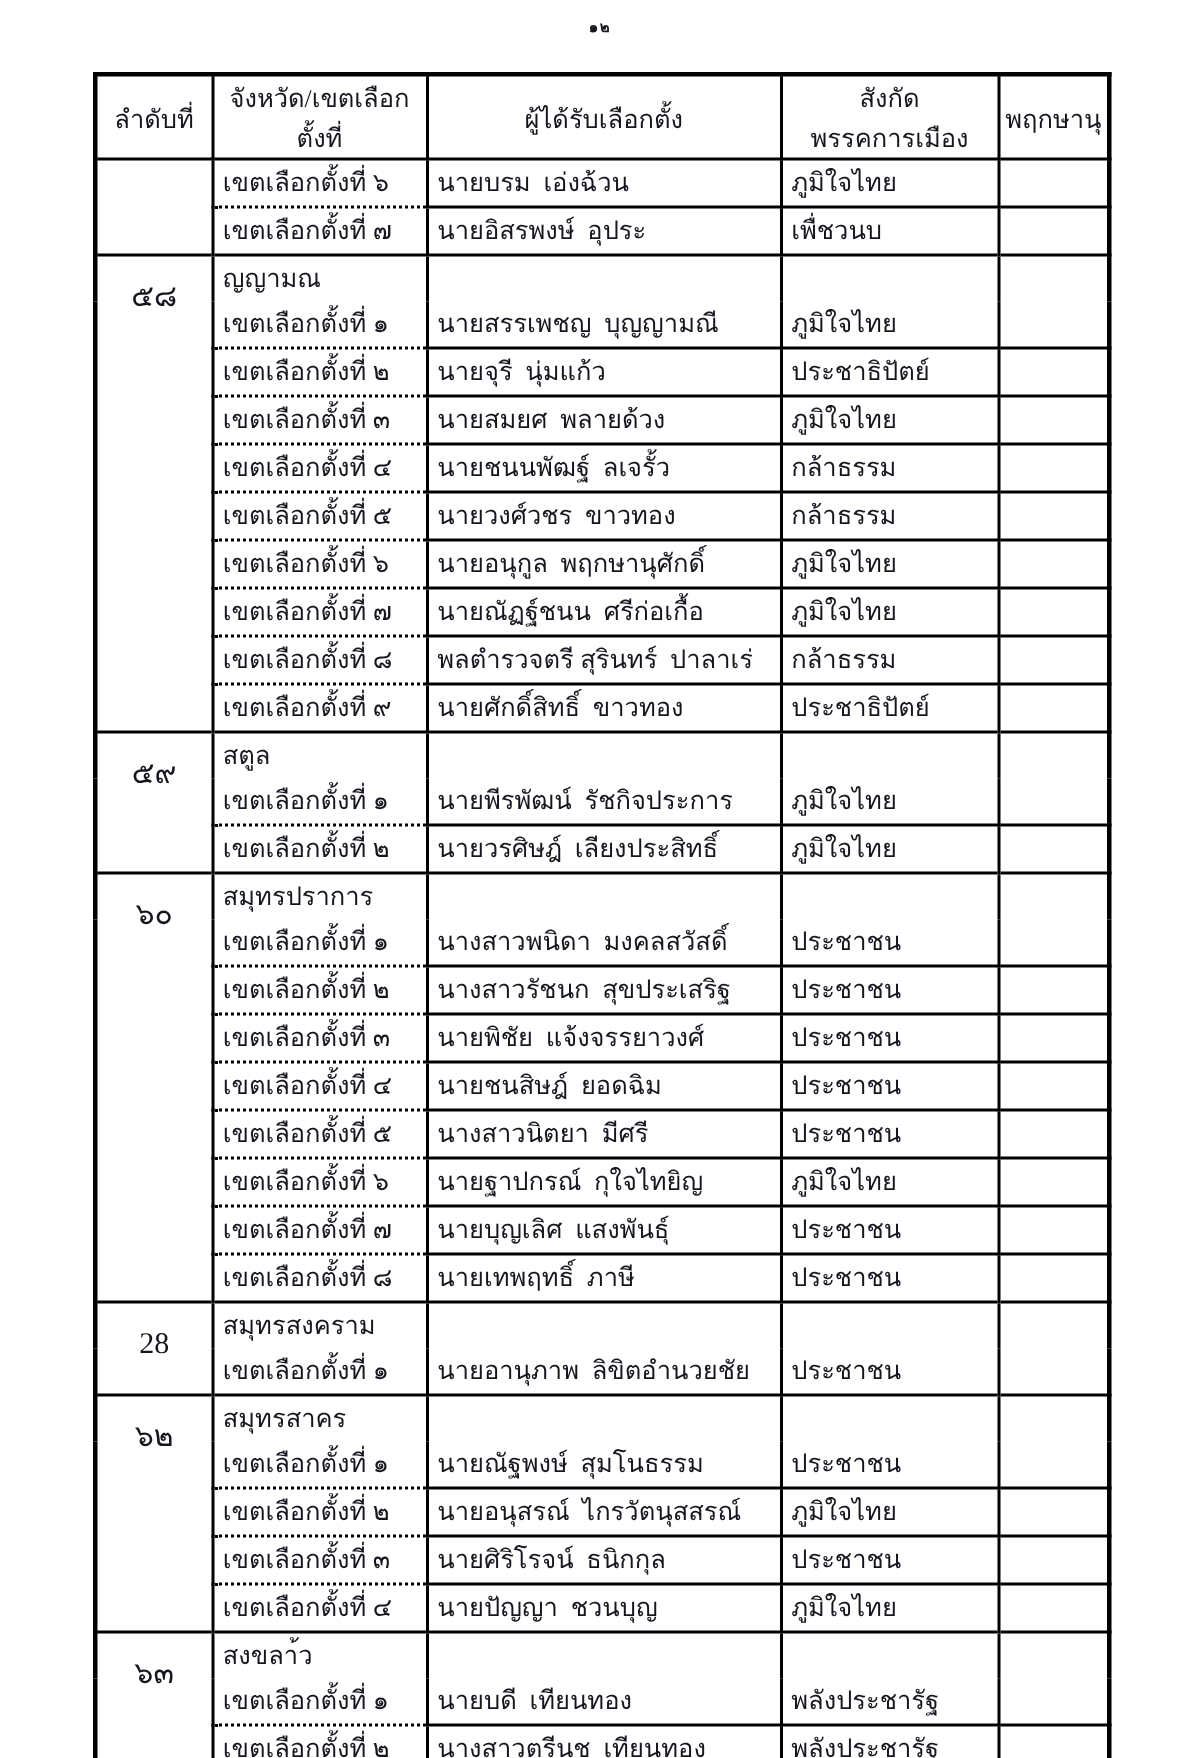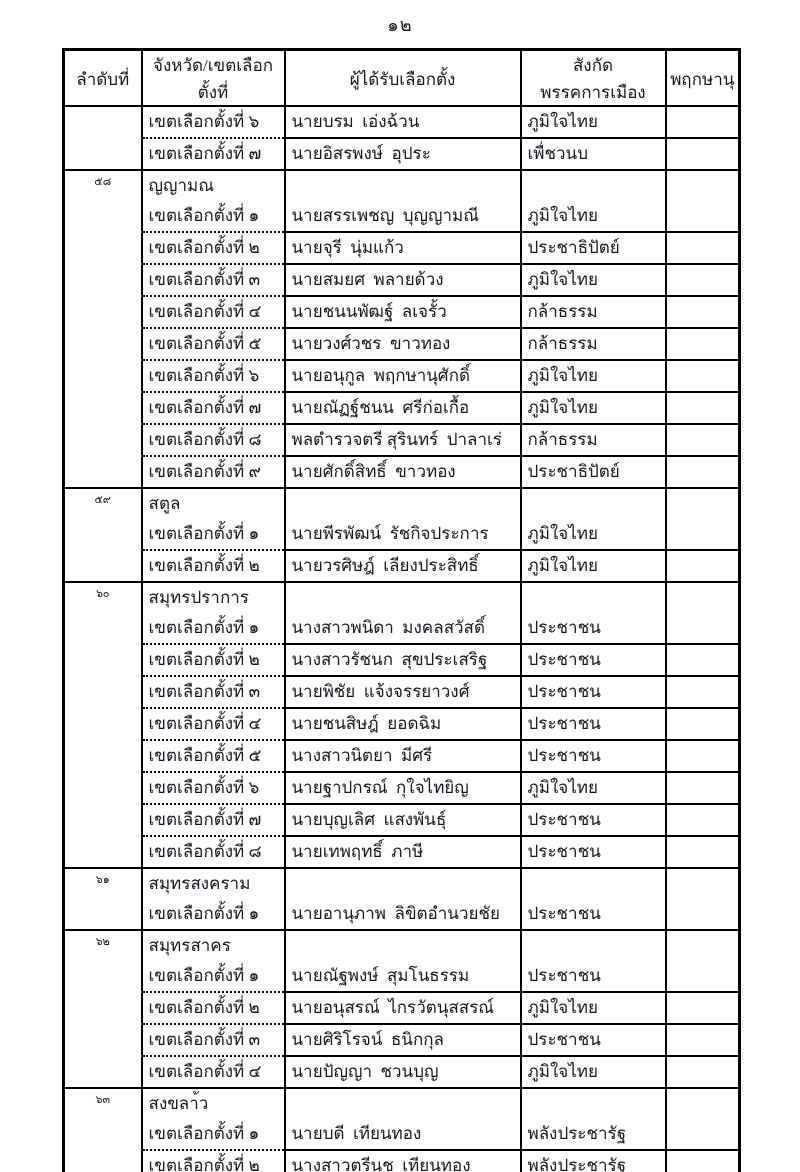--- a/index.html
+++ b/index.html
@@ -6,21 +6,21 @@
   body{
     width:800px;height:1172px;
     background:#ffffff;
     position:relative;
     font-family:"Liberation Serif","DejaVu Serif",serif;
     color:#16161f;
   }
   .page-number{
     position:absolute;top:10px;left:0;right:0;
     text-align:center;
-    font-size:18px;font-weight:400;
+    font-size:10px;font-weight:700;
     letter-spacing:1px;
   }
   table.results{
     position:absolute;left:62px;top:48px;
     width:676px;
     border-collapse:collapse;
     table-layout:fixed;
     border:3px solid #000;
   }
   col.c-no{width:78px;}
@@ -43,22 +43,22 @@
     font-size:17px;
     padding:0 6px;
     vertical-align:middle;
     white-space:pre;
     overflow:hidden;
     line-height:1.15;
   }
   td.cell-no{
     text-align:center;
     vertical-align:top;
-    padding-top:4px;
-    font-size:11px;
+    padding-top:16px;
+    font-size:20px;
   }
   tr.block-start td{border-top:2px solid #000;}
   td.dot-sep{border-bottom:2px dotted #000;}
   td.sol-sep{border-bottom:2px solid #000;}
 </style>
 </head>
 <body>
 
 <div class="page-number">๑๒</div>
 
@@ -222,21 +222,21 @@
         <td class="cell-party sol-sep">ประชาชน</td>
         <td class="cell-note sol-sep"></td>
       </tr>
       <tr class="district-row">
         <td class="cell-district">เขตเลือกตั้งที่ ๘</td>
         <td class="cell-person">นายเทพฤทธิ์  ภาษี</td>
         <td class="cell-party">ประชาชน</td>
         <td class="cell-note"></td>
       </tr>
       <tr class="province-row block-start">
-        <td class="cell-no" rowspan="2">๖๑</td>
+        <td class="cell-no" rowspan="2">28</td>
         <td class="cell-district">สมุทรสงคราม</td>
         <td class="cell-person"></td>
         <td class="cell-party"></td>
         <td class="cell-note"></td>
       </tr>
       <tr class="district-row">
         <td class="cell-district">เขตเลือกตั้งที่ ๑</td>
         <td class="cell-person">นายอานุภาพ  ลิขิตอำนวยชัย</td>
         <td class="cell-party">ประชาชน</td>
         <td class="cell-note"></td>

